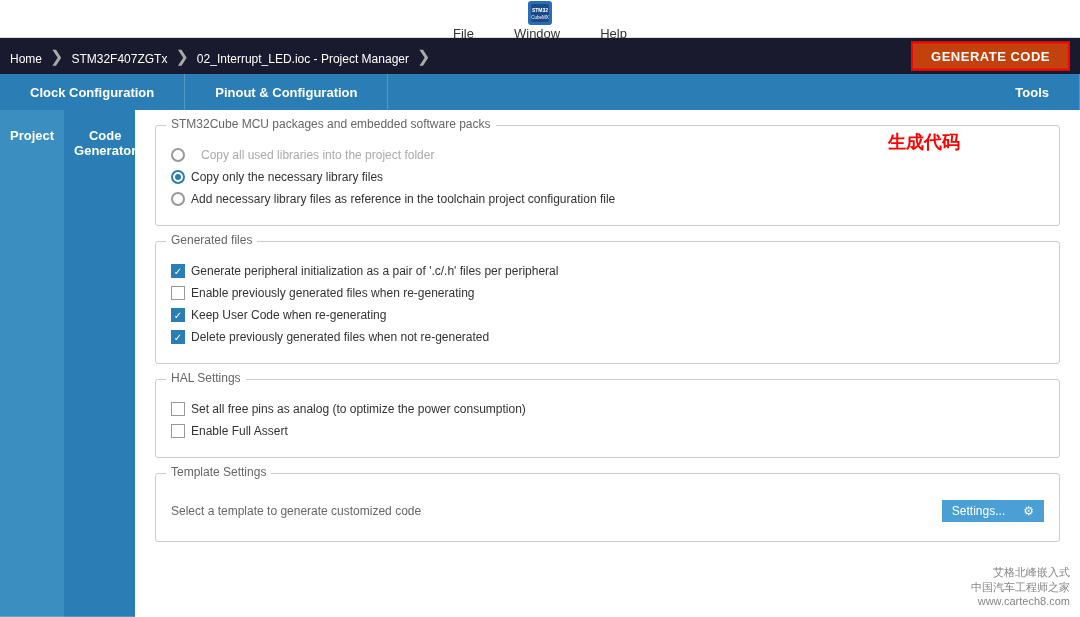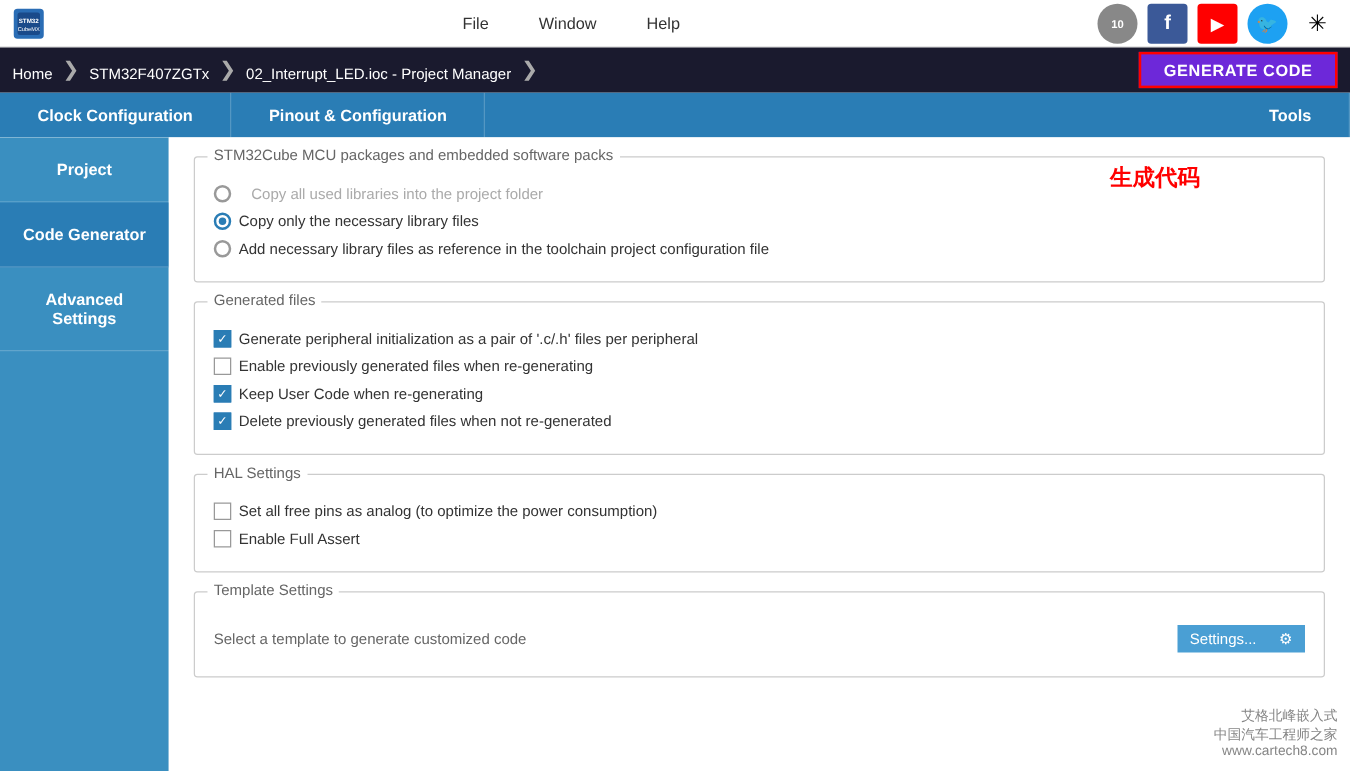--- a/index.html
+++ b/index.html
@@ -7,20 +7,21 @@
 
     
     .top-menubar {
       background: white;
       height: 38px;
       display: flex;
       align-items: center;
       border-bottom: 1px solid #ddd;
       padding: 0 10px;
       position: relative;
+      flex-direction: column;
     }
     .menu-items {
       display: flex;
       gap: 40px;
       flex: 1;
       justify-content: center;
     }
     .menu-item {
       font-size: 13px;
       color: #333;
@@ -65,21 +66,21 @@
     .breadcrumb-sep {
       color: #aaa;
       margin: 0 4px;
       font-size: 16px;
     }
     .generate-btn {
       position: absolute;
       right: 10px;
       top: 50%;
       transform: translateY(-50%);
-      background: #6d28d9;
+      background: #c2410c;
       color: white;
       border: 2px solid #ff0000;
       padding: 5px 18px;
       font-size: 13px;
       font-weight: bold;
       cursor: pointer;
       letter-spacing: 0.5px;
     }
 
     
@@ -109,21 +110,21 @@
       display: flex;
       height: calc(617px - 38px - 36px - 36px);
       background: white;
     }
 
     
     .sidebar {
       width: 135px;
       background: #3a8fc0;
       display: flex;
-      flex-direction: column;
+      flex-direction: row;
     }
     .sidebar-item {
       padding: 18px 10px;
       color: white;
       font-size: 13px;
       font-weight: bold;
       text-align: center;
       cursor: pointer;
       border-bottom: 1px solid rgba(255,255,255,0.2);
     }

